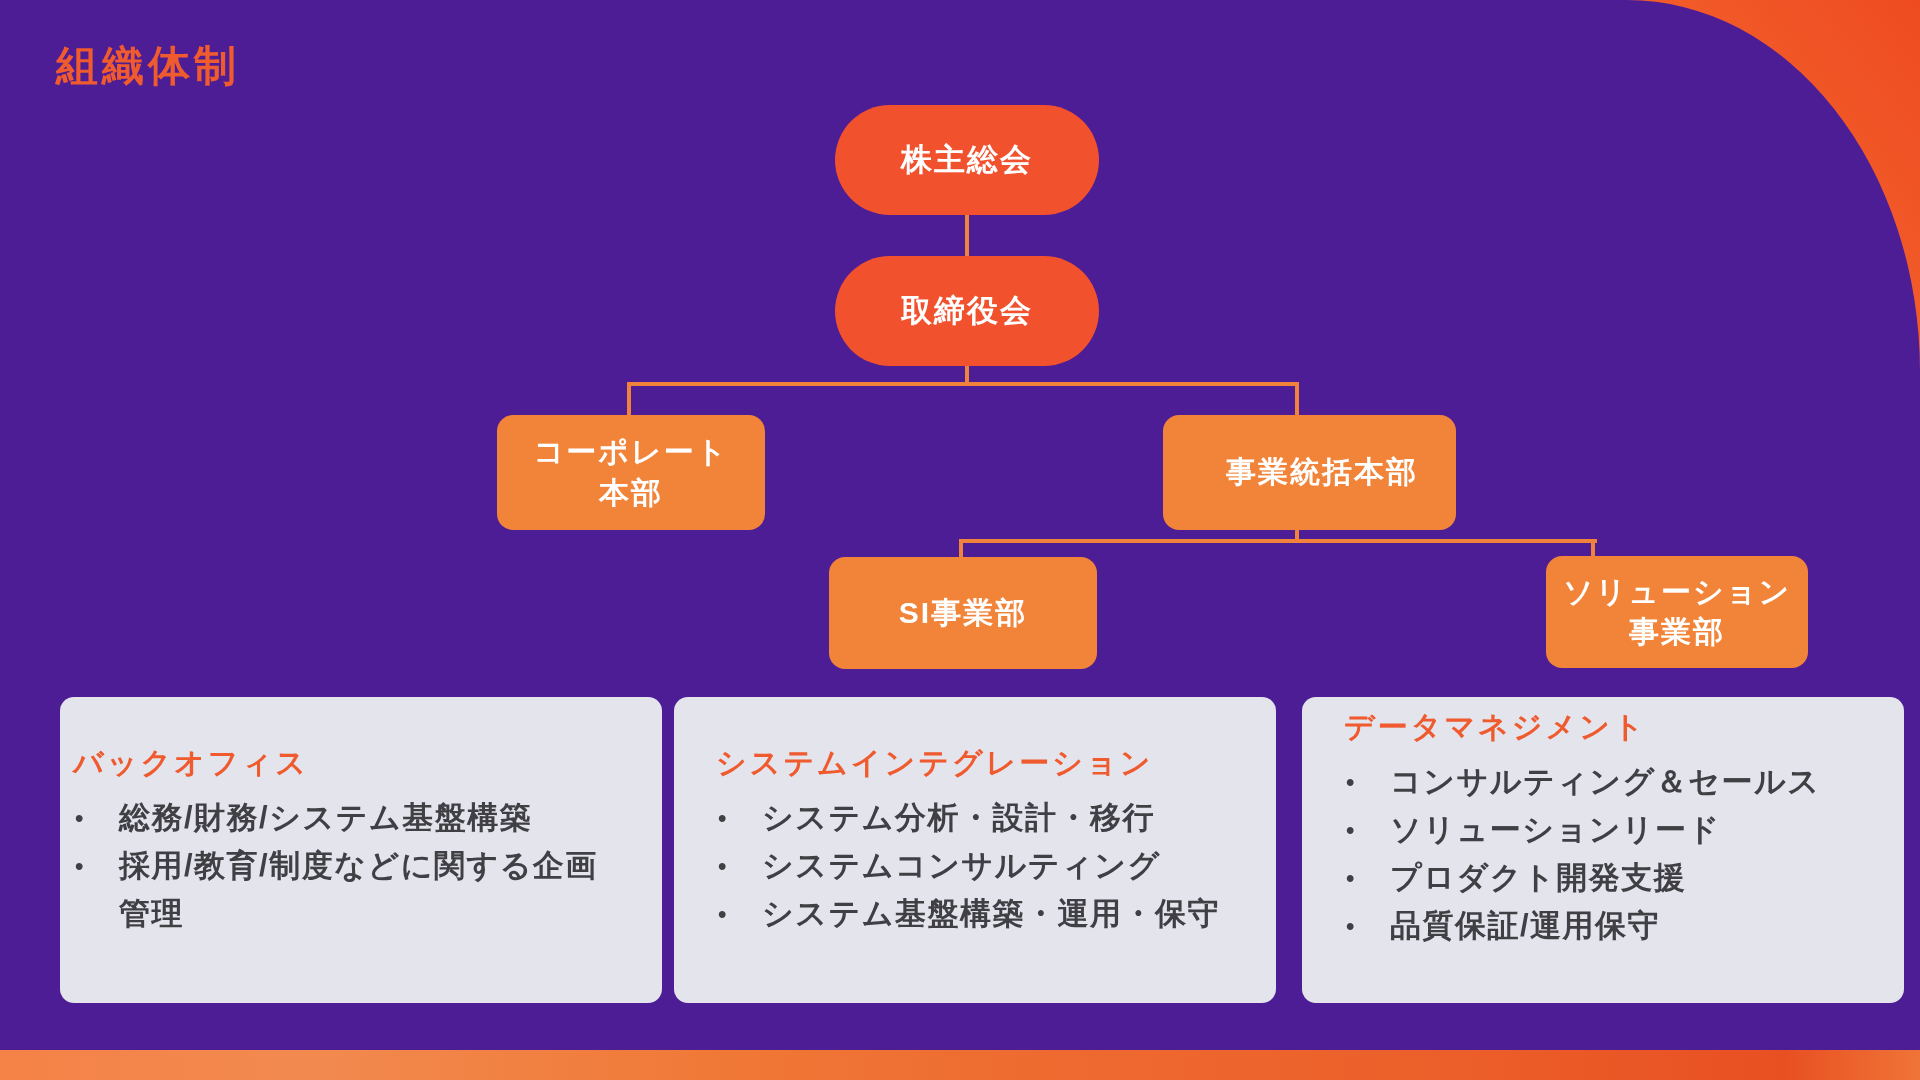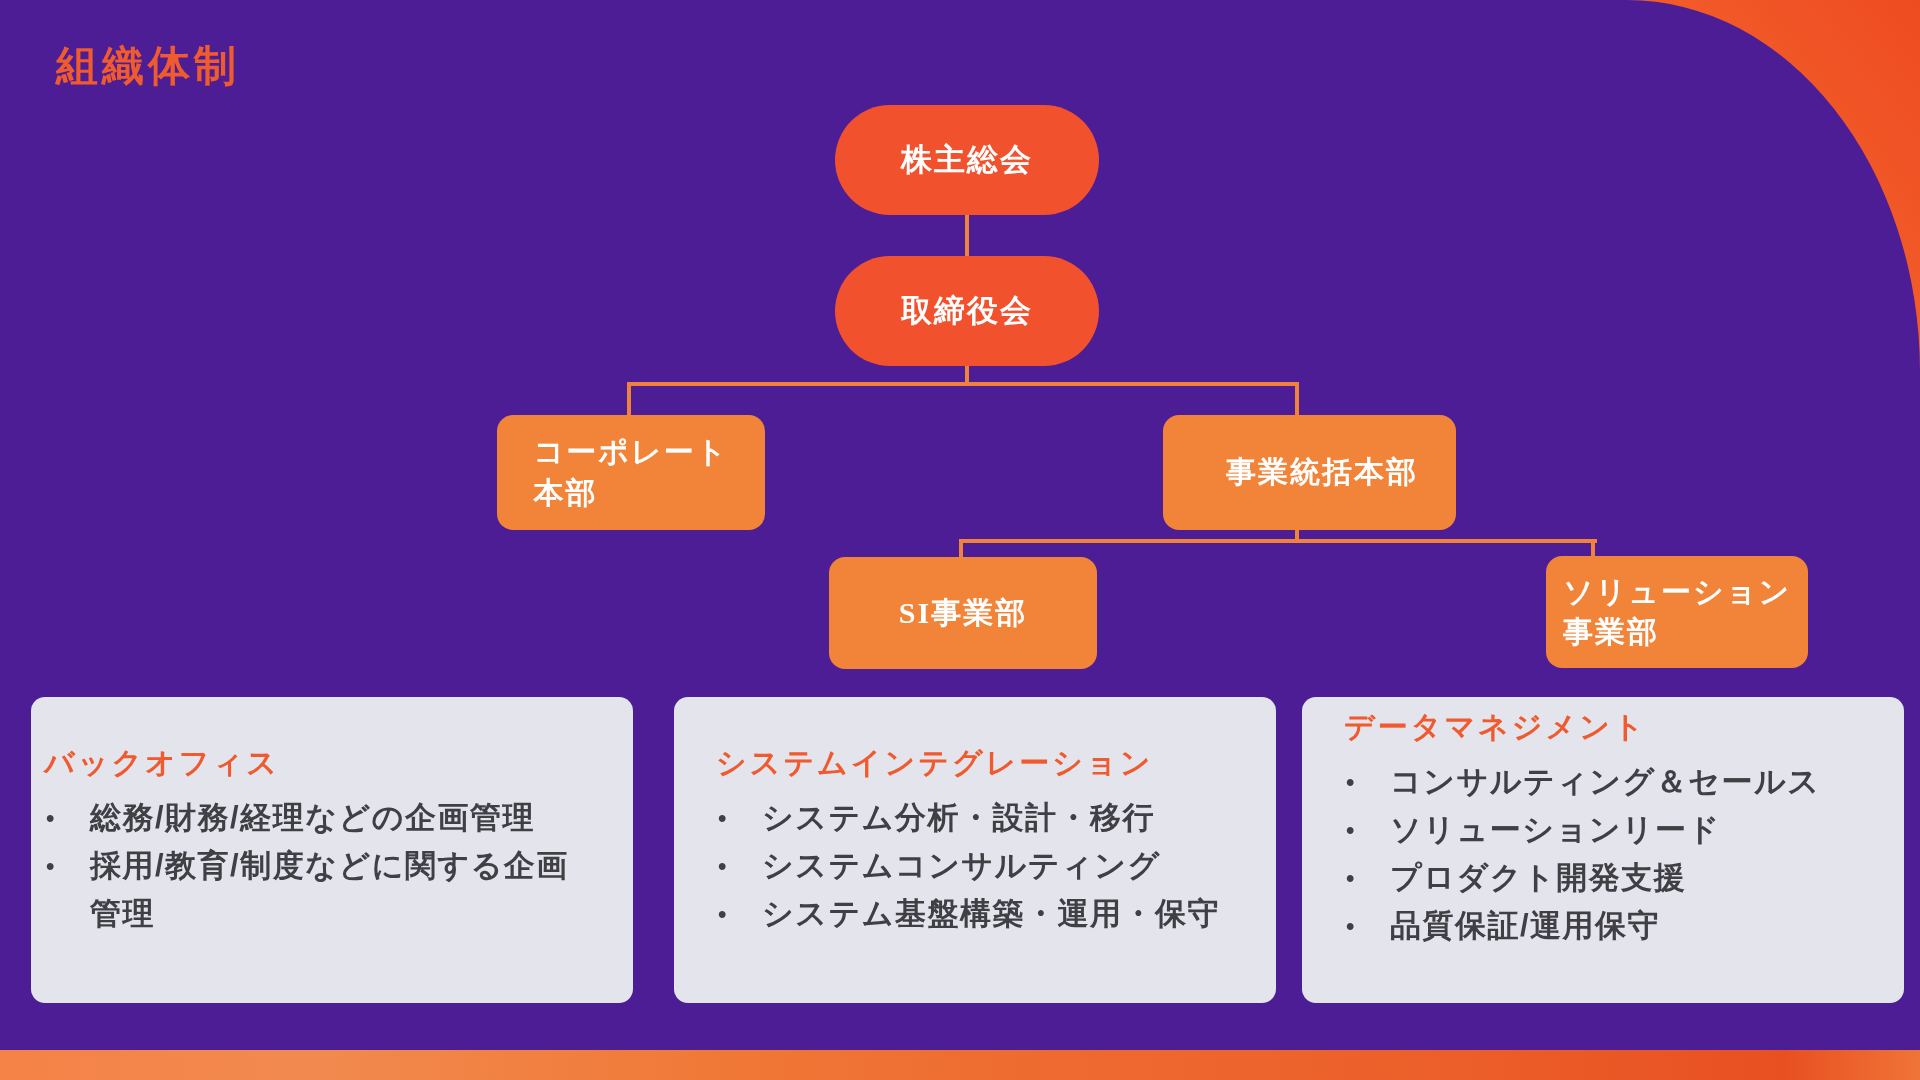--- a/index.html
+++ b/index.html
@@ -19,22 +19,22 @@
   }
   
   .title{
     position:absolute;left:56px;top:38px;margin:0;
     font-size:42px;font-weight:700;letter-spacing:4px;
     color:#ef5a2e;
   }
   
   .node{
     position:absolute;display:flex;align-items:center;justify-content:center;
-    color:#ffffff;font-weight:700;
-    white-space:pre-line;letter-spacing:2px;line-height:1.35;font-family:Liberation Serif, serif;
+    color:#ffffff;font-weight:700;text-align:center;
+    white-space:pre-line;letter-spacing:2px;line-height:1.35;
   }
   .node--pill{background:#f2512d;border-radius:60px;font-size:31px;}
   .node--box{background:#f18438;border-radius:16px;font-size:30px;}
   #node-shareholders{left:835px;top:105px;width:264px;height:110px;}
   #node-board{left:835px;top:256px;width:264px;height:110px;}
   #node-corporate{left:497px;top:415px;width:268px;height:115px;}
   #node-business{left:1163px;top:415px;width:268px;height:115px;padding-left:25px;}
   #node-si{left:829px;top:557px;width:268px;height:112px;}
   #node-solution{left:1546px;top:556px;width:262px;height:112px;}
   
@@ -50,21 +50,21 @@
   #c7{left:959px;top:539px;width:638px;}
   #c8{left:959px;top:539px;height:20px;}
   #c9{left:1591px;top:539px;height:19px;}
   
   .panel{
     position:absolute;top:697px;width:602px;height:306px;
     background:#e4e4ed;border-radius:14px;
     box-sizing:border-box;padding:48px 40px 0 42px;
   }
   .panel--four{padding-top:12px;}
-  #panel-0{left:31px;padding-left:13px;}
+  #panel-0{left:60px;padding-left:13px;}
   #panel-1{left:674px;}
   #panel-2{left:1302px;}
   .panel-heading{
     margin:0;font-size:30px;font-weight:700;letter-spacing:3px;
     color:#ef5a2e;line-height:36px;
   }
   .panel-list{
     list-style:none;margin:13px 0 0 0;padding:0;
   }
   .panel-list li{
@@ -112,21 +112,21 @@
 本部</div>
     <div class="node node--box" id="node-business">事業統括本部</div>
     <div class="node node--box" id="node-si">SI事業部</div>
     <div class="node node--box" id="node-solution">ソリューション
 事業部</div>
   </div>
 
   <div class="panel" id="panel-0">
     <h2 class="panel-heading">バックオフィス</h2>
     <ul class="panel-list">
-      <li>総務/財務/経理などの企画管理</li>
+      <li>総務/財務/システム基盤構築</li>
       <li>採用/教育/制度などに関する企画管理</li>
     </ul>
   </div>
 
   <div class="panel" id="panel-1">
     <h2 class="panel-heading">システムインテグレーション</h2>
     <ul class="panel-list">
       <li>システム分析・設計・移行</li>
       <li>システムコンサルティング</li>
       <li>システム基盤構築・運用・保守</li>

